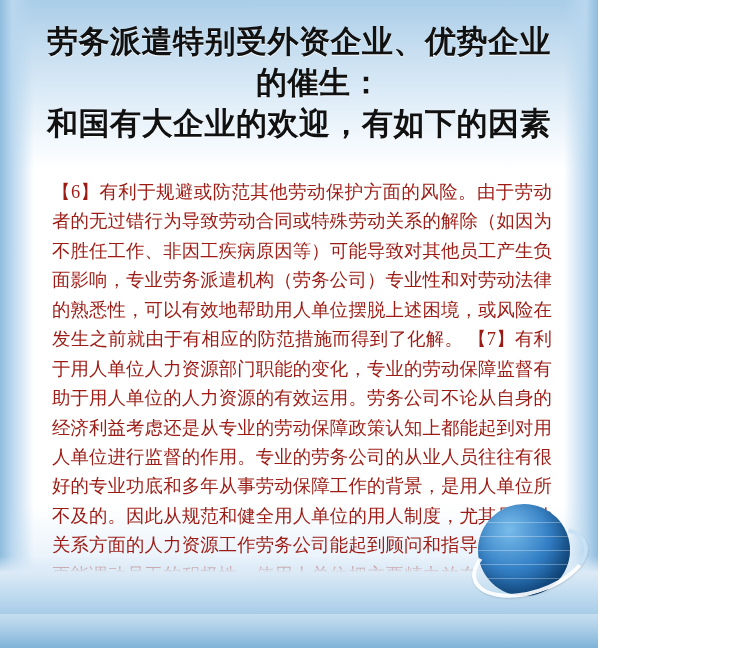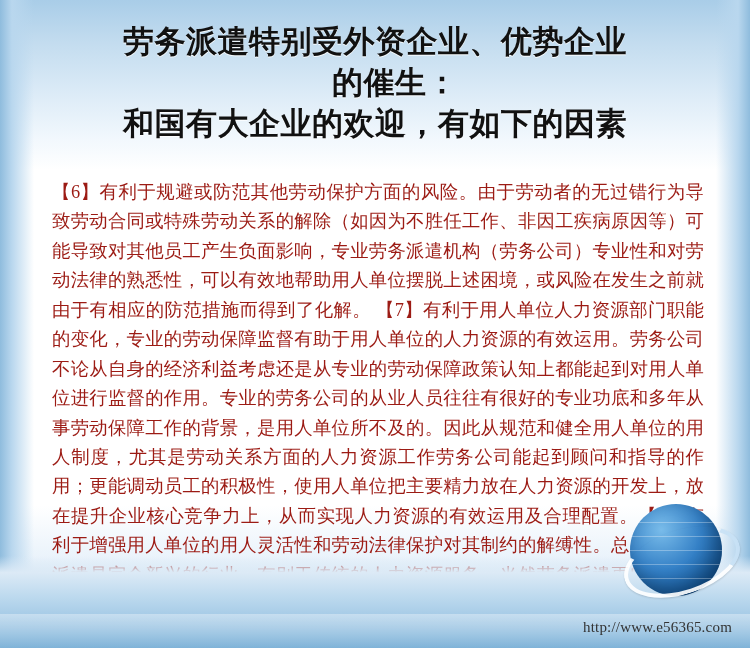--- a/index.html
+++ b/index.html
@@ -9,21 +9,21 @@
   body {
     width: 750px;
     height: 648px;
     font-family: "Liberation Sans", sans-serif;
     background: #ffffff;
     overflow: hidden;
   }
 
   .slide {
     position: relative;
-    width: 750px;
+    width: 598px;
     height: 648px;
     overflow: hidden;
     background: linear-gradient(180deg,
         #cfe2f3 0%,
         #e8f1fa 8%,
         #f7fbff 16%,
         #ffffff 24%,
         #ffffff 78%,
         #eaf3fb 86%,
         #cfe4f5 93%,
@@ -217,15 +217,14 @@
     <div class="grid">
       <span style="top:18px"></span>
       <span style="top:32px"></span>
       <span style="top:46px"></span>
       <span style="top:60px"></span>
       <span style="top:74px"></span>
     </div>
     <div class="swoosh"></div>
   </div>
 
-  <div class="watermark">http://www.e56365.com</div>
 
 </div>
 
 </body></html>

